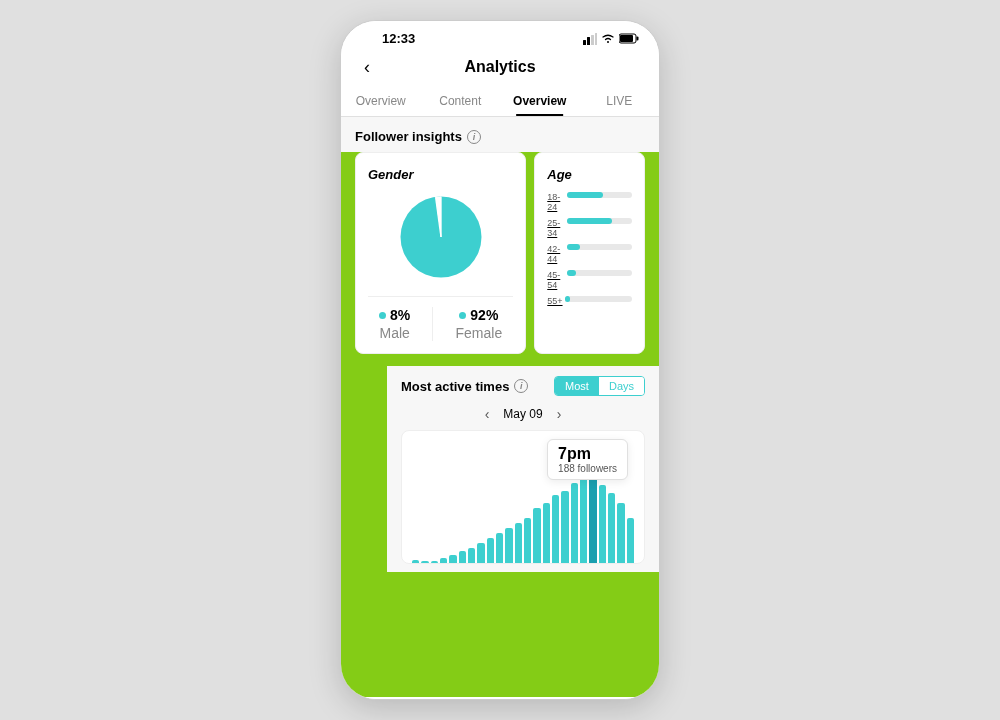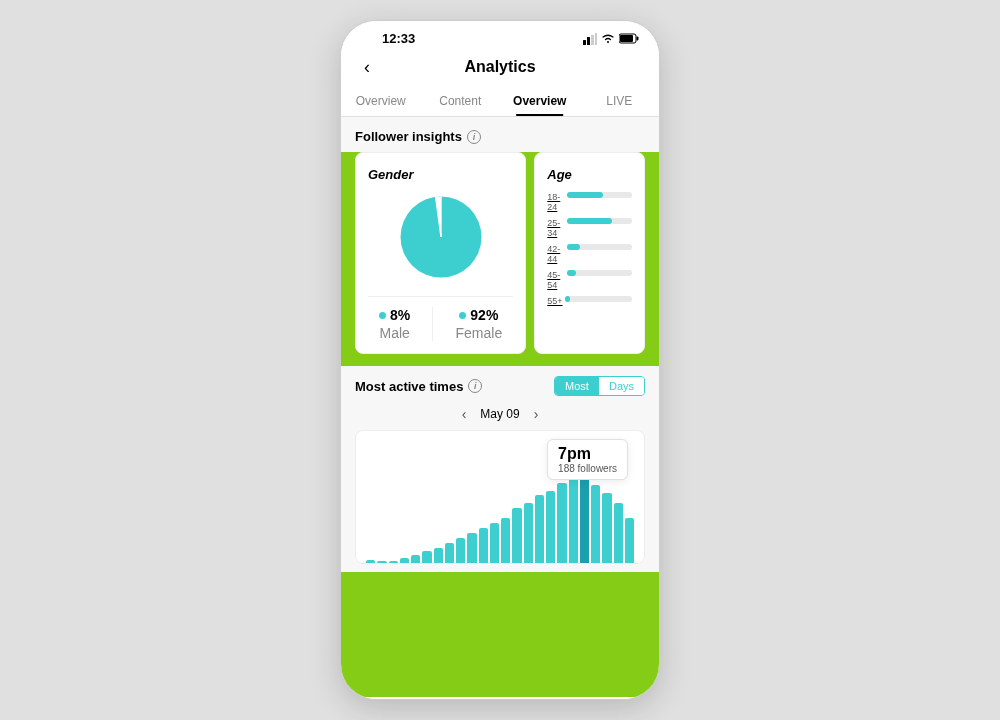--- a/index.html
+++ b/index.html
@@ -255,20 +255,21 @@
     .age-bar-fill {
       height: 6px;
       background: #3dcfcf;
       border-radius: 3px;
     }
 
     
     .active-times-section {
       padding: 10px 14px 8px;
       background: #f7f7f7;
+      margin-left: 46px;
     }
 
     .active-times-header {
       display: flex;
       align-items: center;
       justify-content: space-between;
       margin-bottom: 10px;
     }
 
     .active-times-left {

